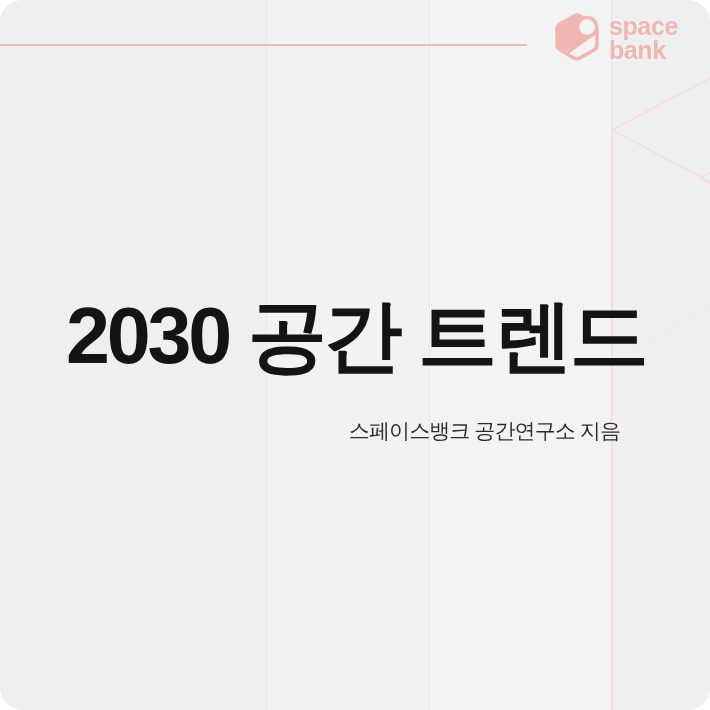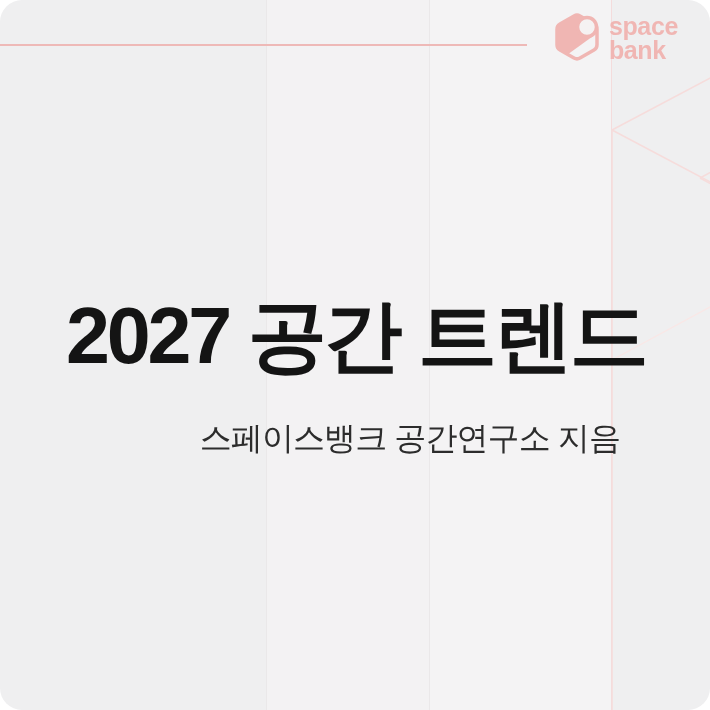--- a/index.html
+++ b/index.html
@@ -119,21 +119,21 @@
     white-space: nowrap;
   }
 
   
   .subtitle {
     position: absolute;
     right: 90px;
     top: 416px;
     text-align: right;
     color: #2c2c2c;
-    font-size: 32px;
+    font-size: 21px;
     font-weight: 400;
     line-height: 1.42;
     letter-spacing: -0.9px;
   }
   .subtitle .line2 {
     font-weight: 500;
   }
 </style>
 </head>
 <body>
@@ -203,19 +203,19 @@
       </g>
 
       <circle cx="70" cy="30" r="19" fill="#f5f2f2" stroke="#f0b6b3" stroke-width="7"></circle>
     </svg>
     <div class="logo-word">
       <span>space</span>
       <span>bank</span>
     </div>
   </div>
 
-  <div class="headline">2027 공간 트렌드</div>
+  <div class="headline">2030 공간 트렌드</div>
 
   <div class="subtitle">
     <div class="line1">스페이스뱅크 공간연구소 지음</div>
   </div>
 
 </div>
 
 </body></html>

